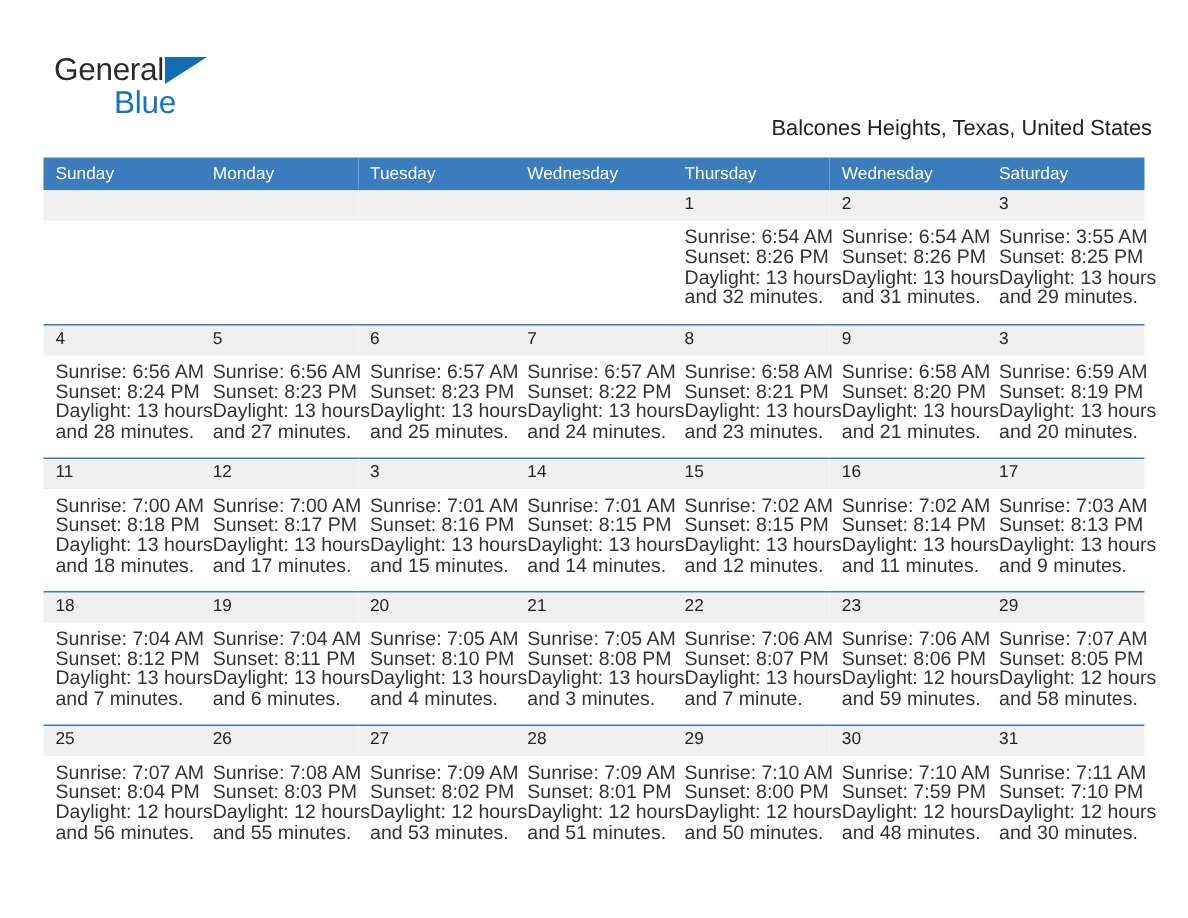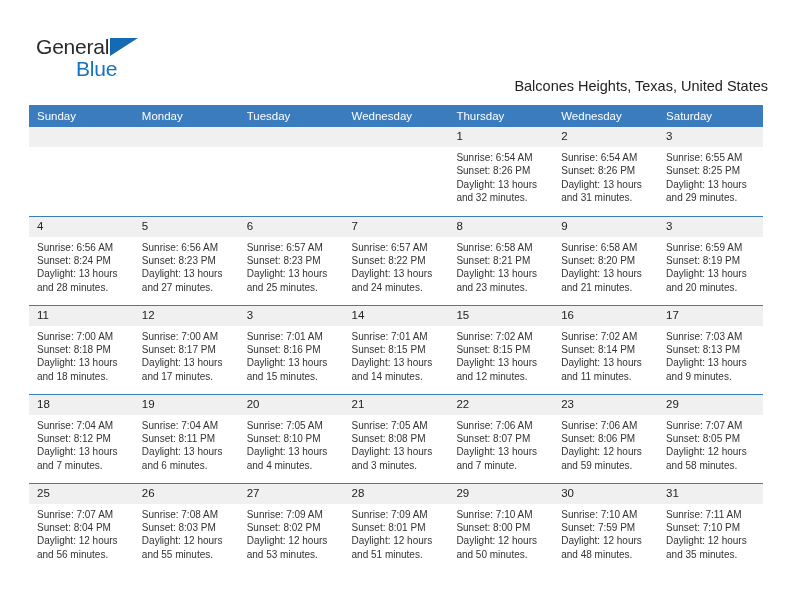--- a/index.html
+++ b/index.html
@@ -126,21 +126,21 @@
     line-height: 13px;
     padding: 3px 0 4px 8px;
     min-height: 13px;
   }
   td.empty .daynum {
     background: #f0f0f0;
     color: transparent;
   }
   .details {
     padding: 4px 6px 0 8px;
-    font-size: 10px;
+    font-size: 13px;
     line-height: 13.4px;
     color: #333333;
   }
   .details div {
     white-space: nowrap;
   }
 </style>
 </head>
 <body>
 
@@ -195,21 +195,21 @@
           <div class="details">
             <div>Sunrise: 6:54 AM</div>
             <div>Sunset: 8:26 PM</div>
             <div>Daylight: 13 hours</div>
             <div>and 31 minutes.</div>
           </div>
         </td>
         <td>
           <div class="daynum">3</div>
           <div class="details">
-            <div>Sunrise: 6:55 AM</div>
+            <div>Sunrise: 3:55 AM</div>
             <div>Sunset: 8:25 PM</div>
             <div>Daylight: 13 hours</div>
             <div>and 29 minutes.</div>
           </div>
         </td>
       </tr>
 
       <tr class="week">
         <td>
           <div class="daynum">4</div>
@@ -462,20 +462,20 @@
             <div>Daylight: 12 hours</div>
             <div>and 48 minutes.</div>
           </div>
         </td>
         <td>
           <div class="daynum">31</div>
           <div class="details">
             <div>Sunrise: 7:11 AM</div>
             <div>Sunset: 7:10 PM</div>
             <div>Daylight: 12 hours</div>
-            <div>and 35 minutes.</div>
+            <div>and 30 minutes.</div>
           </div>
         </td>
       </tr>
     </tbody>
   </table>
 
 </div>
 
 </body></html>

